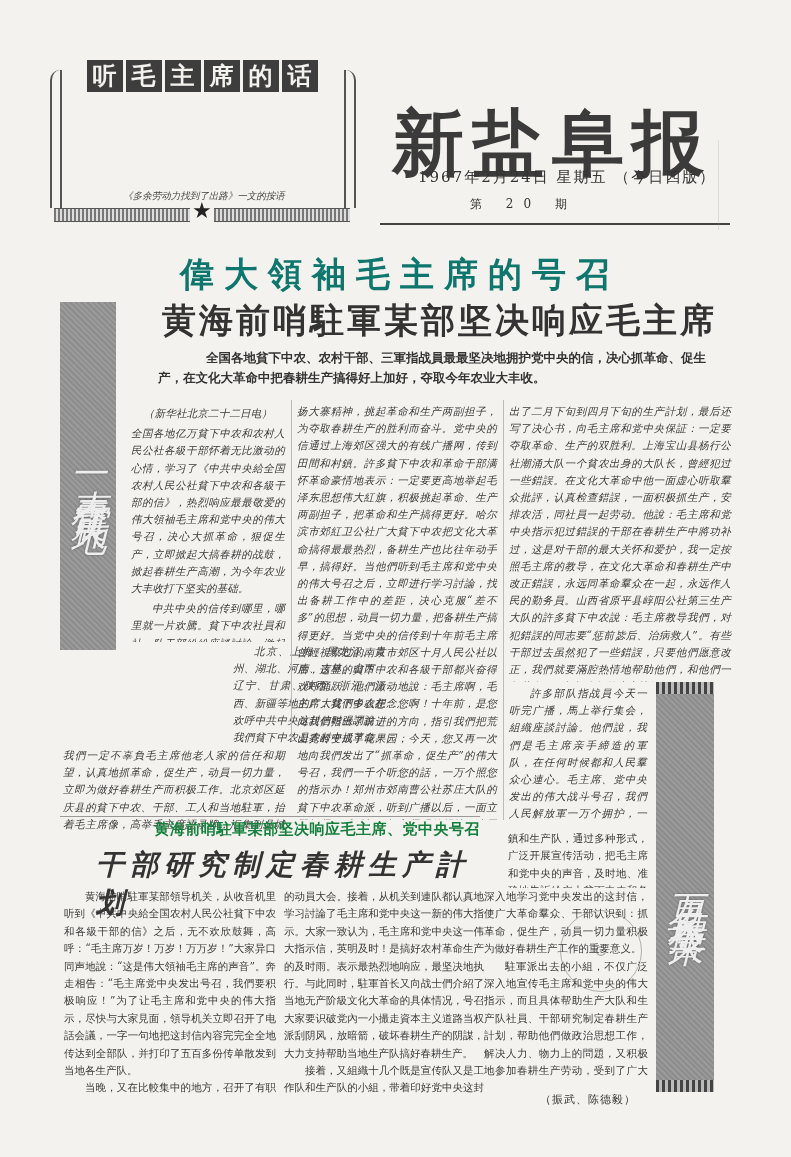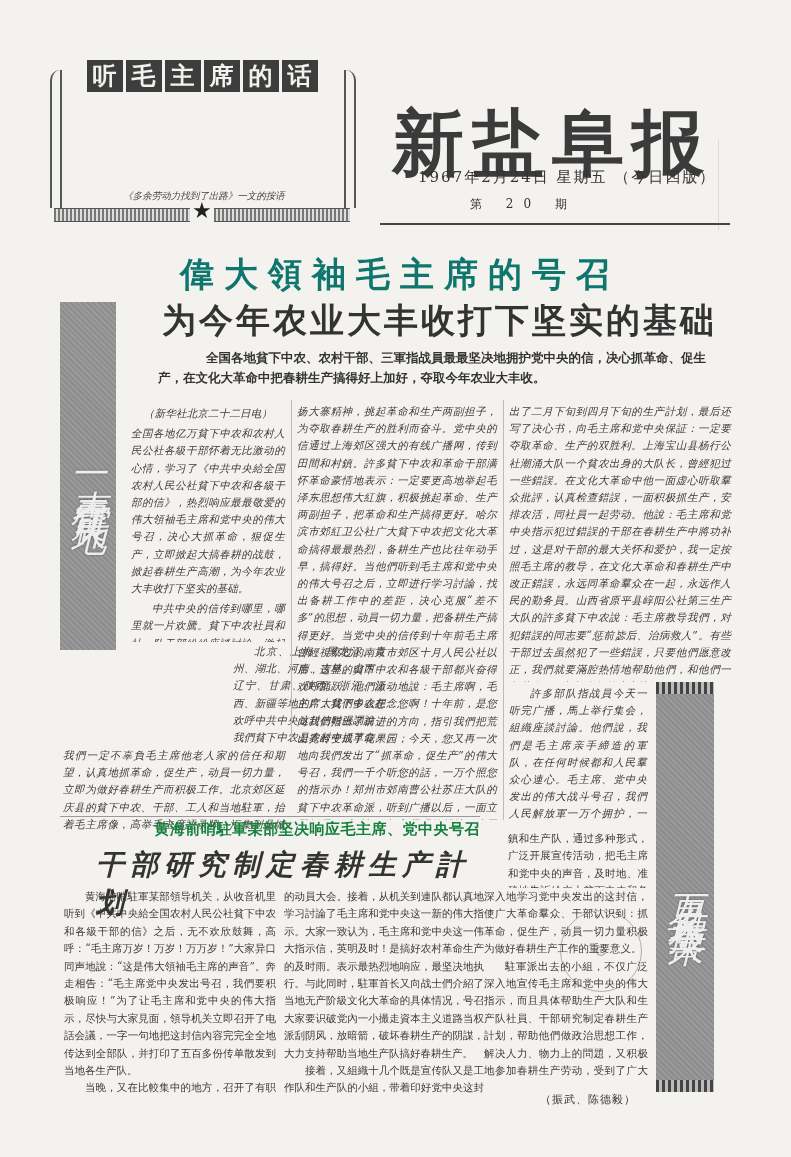--- a/index.html
+++ b/index.html
@@ -170,21 +170,21 @@
     <div class="quote-star">★</div>
   </div>
 
   <div class="masthead-title">新盐阜报</div>
   <div class="masthead-date">1967年2月24日  星期五  （今日四版）</div>
   <div class="masthead-issue">第 20 期</div>
   <div class="rule-top"></div>
   <div class="margin-mark"></div>
 
   <div class="headline-1">偉大領袖毛主席的号召</div>
-  <div class="headline-2">为今年农业大丰收打下坚实的基础</div>
+  <div class="headline-2">黄海前哨駐軍某部坚决响应毛主席</div>
   <div class="subhead">全国各地貧下中农、农村干部、三軍指战員最最坚决地拥护党中央的信，决心抓革命、促生产，在文化大革命中把春耕生产搞得好上加好，夺取今年农业大丰收。</div>
 
   <div class="banner banner-left">一声春雷震大地</div>
   <div class="banner banner-right">万里东风报喜来</div>
 
   <div class="col col1a">
     <p class="noindent" style="text-align:center">（新华社北京二十二日电）</p>
     <p class="noindent">全国各地亿万貧下中农和农村人民公社各級干部怀着无比激动的心情，学习了《中共中央給全国农村人民公社貧下中农和各級干部的信》，热烈响应最最敬爱的伟大領袖毛主席和党中央的伟大号召，决心大抓革命，狠促生产，立即掀起大搞春耕的战鼓，掀起春耕生产高潮，为今年农业大丰收打下坚实的基础。</p>
     <p>中共中央的信传到哪里，哪里就一片欢騰。貧下中农社員和社、队干部紛紛座談討論，激起了抓革命促生产的无比高漲的热情和干劲。他們說：毛主席最了解我們貧下中农的心，中共中央的信句句都說到我們的心坎里。这封信是毛主席和党中央对我們的最大鼓舞，最大信任，最大支持。</p>
   </div>

